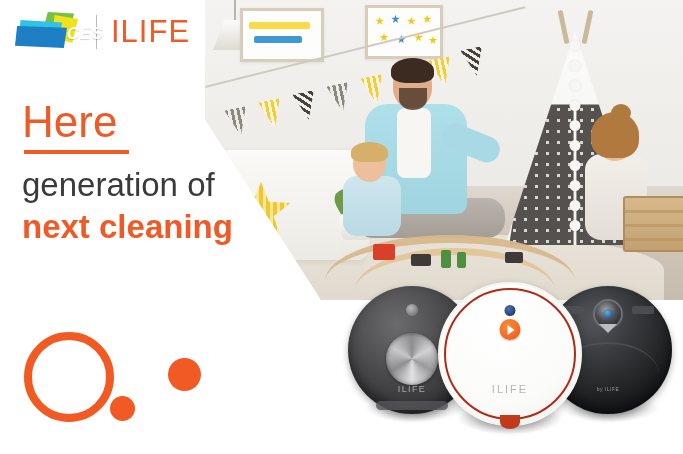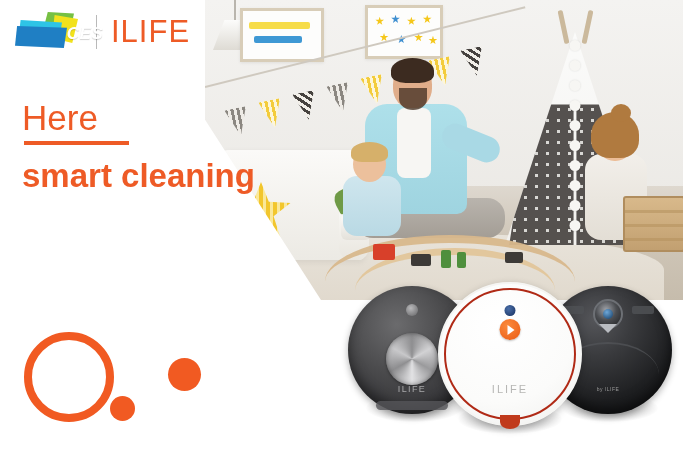--- a/index.html
+++ b/index.html
@@ -312,21 +312,21 @@
     width: 1px; height: 34px; background: #b9b9b9;
   }
   .ilife-text {
     color: #ee5b26; font-size: 31px; letter-spacing: 1px;
     font-family: "Liberation Sans", sans-serif;
   }
 
   
   .headline { position: absolute; left: 22px; top: 100px; z-index: 20; }
   .hl-here {
-    color: #ee5b26; font-size: 35px; line-height: 1.0;
+    color: #ee5b26; font-size: 44px; line-height: 1.0;
     font-family: "Liberation Sans", sans-serif; font-weight: normal;
   }
   .hl-rule {
     width: 105px; height: 4px; background: #ee5b26; margin: 6px 0 10px 2px;
   }
   .hl-line {
     color: #3a3a3a; font-size: 33px; line-height: 1.28;
     font-family: "Liberation Sans", sans-serif; font-weight: normal;
   }
   .hl-accent {
@@ -595,21 +595,22 @@
       <div class="ces-sh ces-blue"></div>
       <div class="ces-text">CES</div>
     </div>
     <div class="logo-divider"></div>
     <div class="ilife-text">ILIFE</div>
   </div>
 
   <div class="headline">
     <div class="hl-here">Here</div>
     <div class="hl-rule"></div>
-    <div class="hl-accent">smart cleaning</div>
+    <div class="hl-line">generation of</div>
+    <div class="hl-accent">next cleaning</div>
   </div>
 
   <div class="circle-big"></div>
   <div class="circle-small"></div>
   <div class="circle-mid"></div>
 
   <div class="robots">
 
     <div class="robot-shadow" style="left:36px; top:112px; width:96px; height:28px;"></div>
     <div class="robot-shadow" style="left:128px; top:122px; width:104px; height:30px;"></div>

